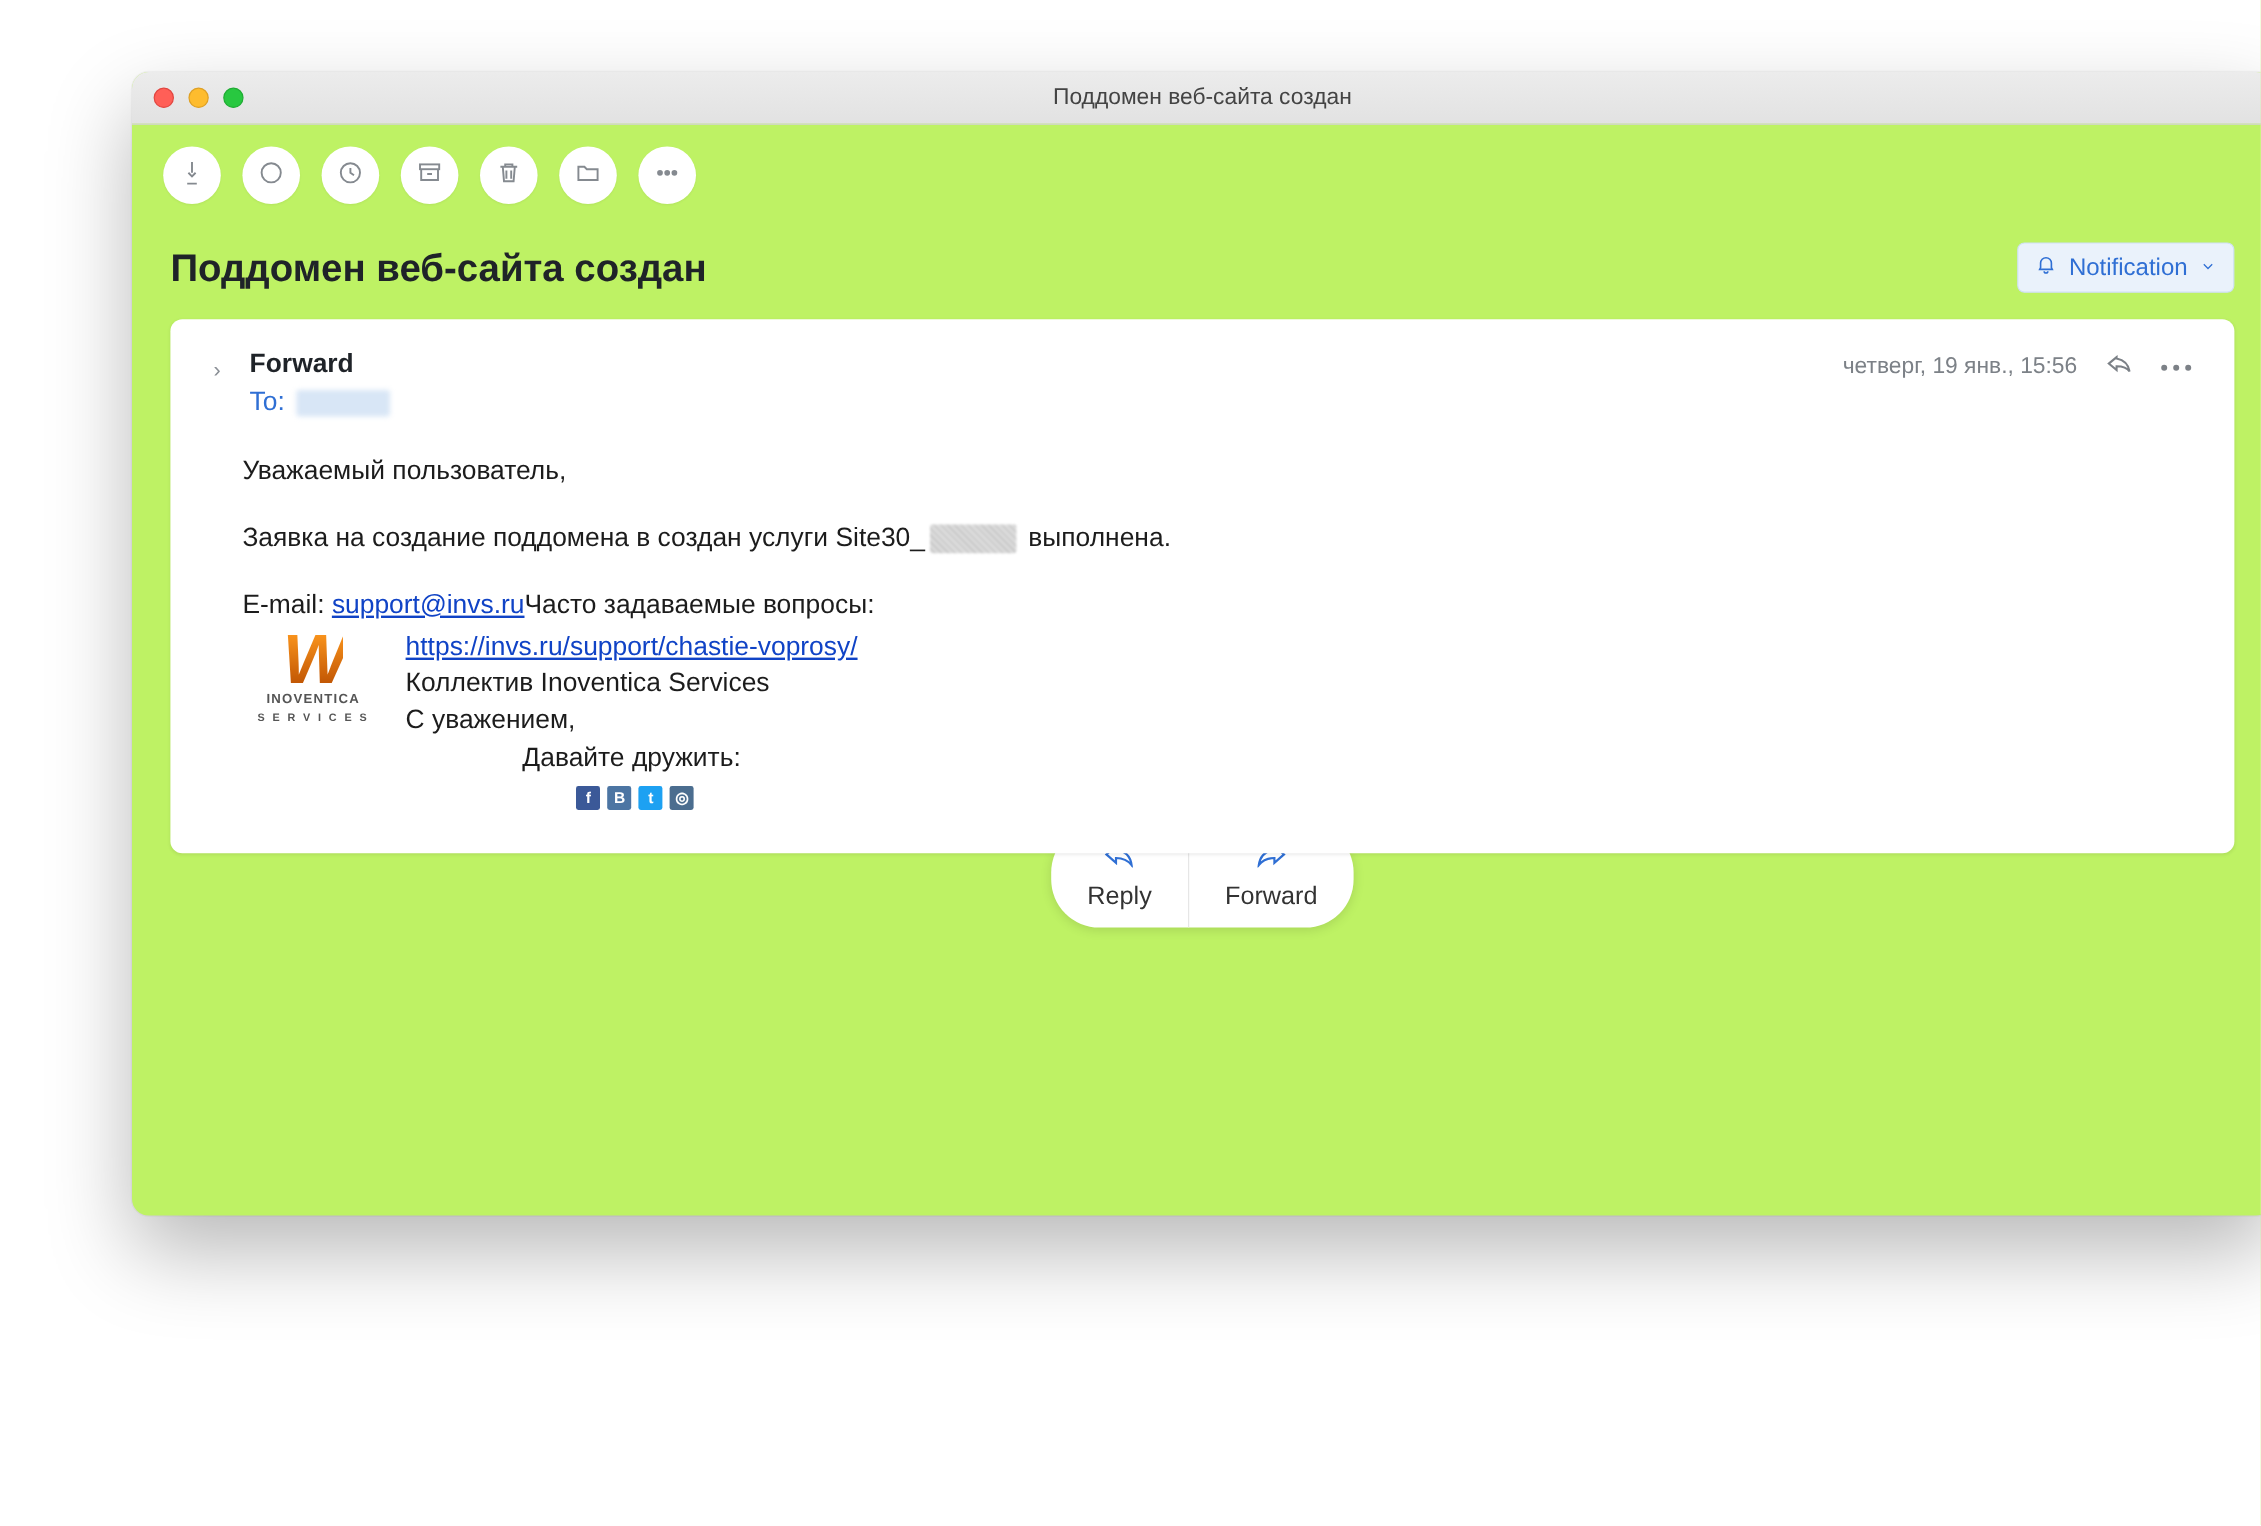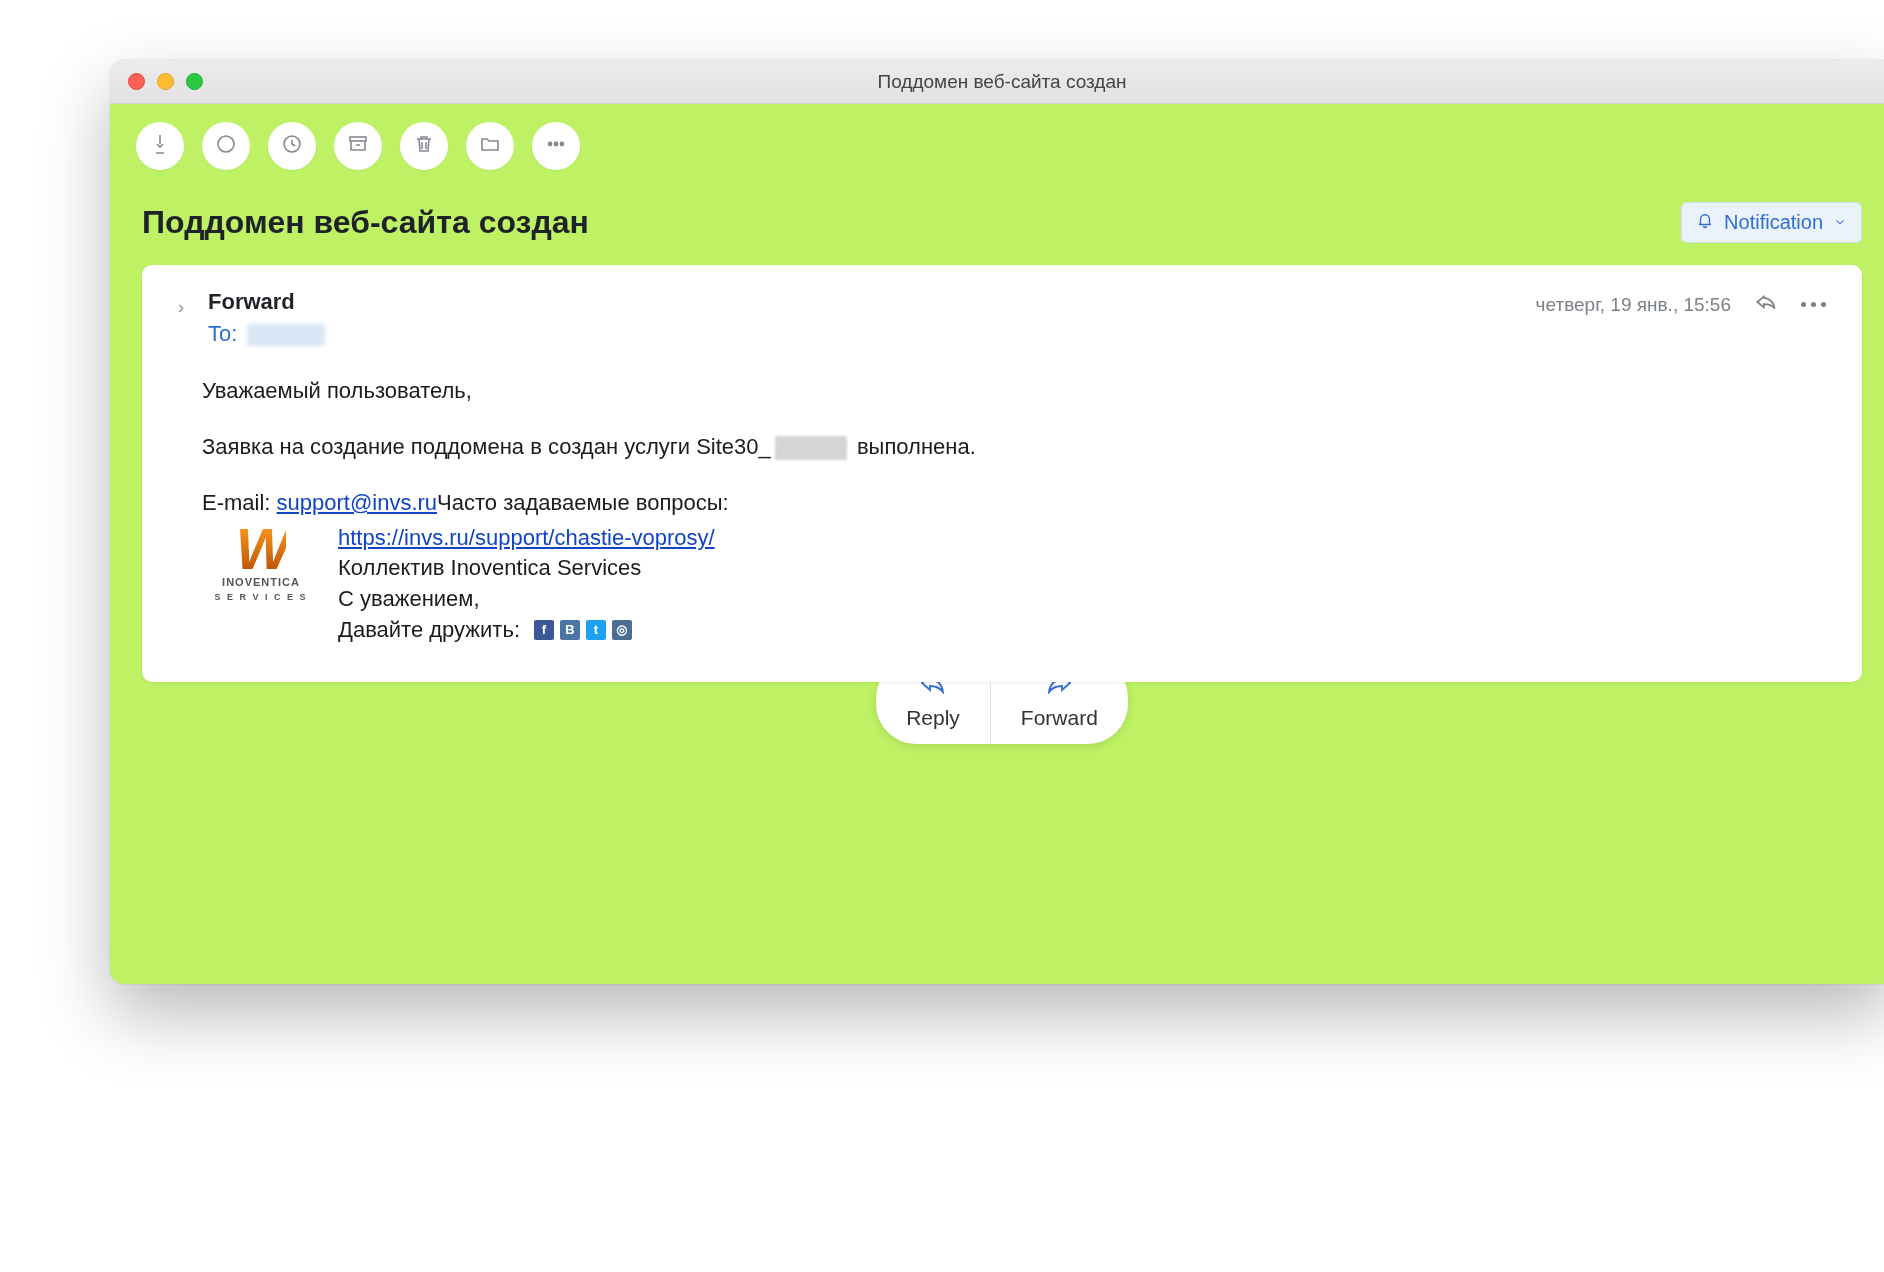--- a/index.html
+++ b/index.html
@@ -229,21 +229,21 @@
       <div class="sigrow">
         <div class="logo">
           <div class="logoW">W</div>
           <div style="font-size:11px;letter-spacing:1px;">INOVENTICA</div>
           <div style="font-size:9px;">S E R V I C E S</div>
         </div>
         <div class="sigtext">
           <div><a class="link">https://invs.ru/support/chastie-voprosy/</a></div>
           <div>Коллектив Inoventica Services</div>
           <div>С уважением,</div>
-          <div style="display:flex;align-items:center;gap:8px;">
+          <div style="display:flex;align-items:center;gap:8px;flex-direction:column;">
             <span>Давайте дружить:</span>
             <span class="social">
               <span class="sq fb">f</span>
               <span class="sq vk">B</span>
               <span class="sq tw">t</span>
               <span class="sq ig">◎</span>
             </span>
           </div>
         </div>
       </div>

